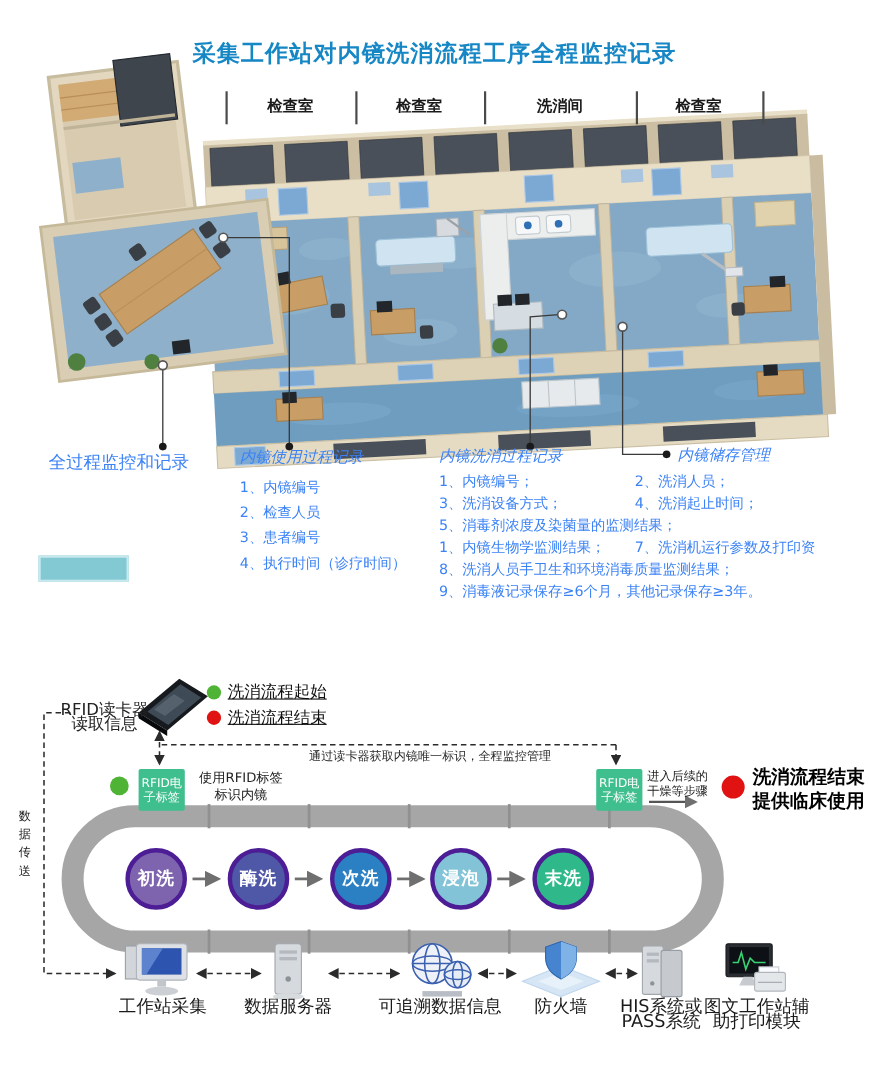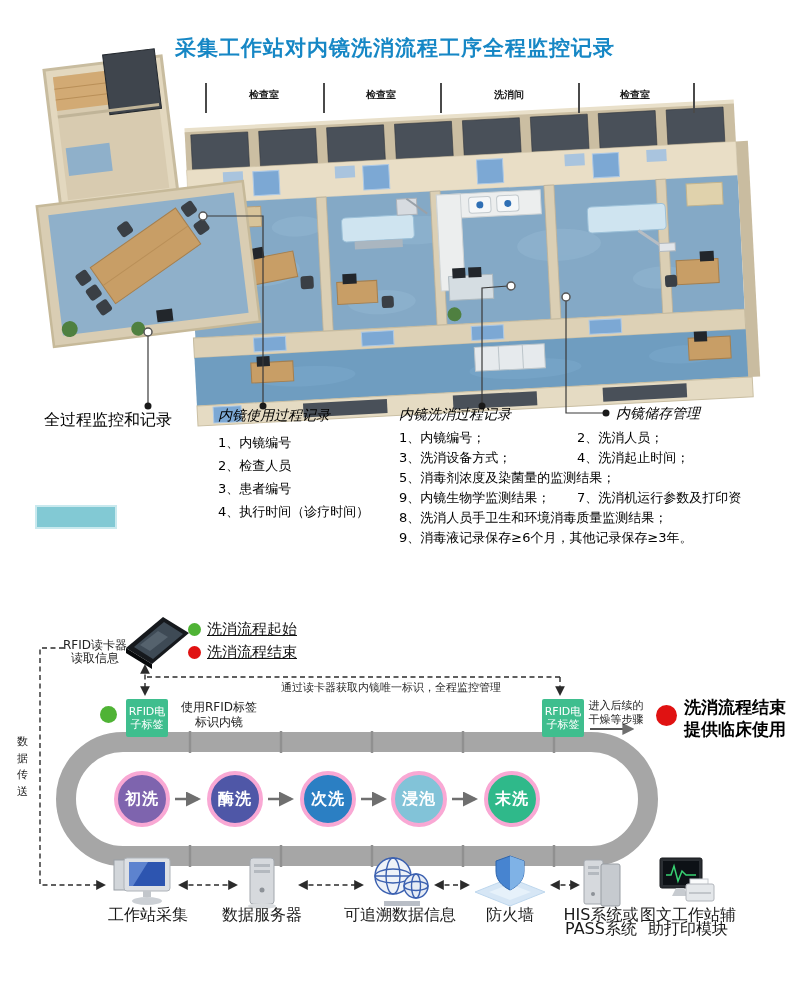--- a/index.html
+++ b/index.html
@@ -1,32 +1,32 @@
 <!DOCTYPE html>
 <html><head>
 <meta charset="utf-8">
 <style>
   html,body{margin:0;padding:0;background:#fff;}
   .page{position:relative;width:790px;height:984px;background:#fff;overflow:hidden;
         font-family:"DejaVu Sans","Liberation Sans",sans-serif;}
   .abs{position:absolute;}
   .ctr{transform:translateX(-50%);white-space:nowrap;}
   .pre{white-space:pre-line;}
-  .gray{color:#000000;}
+  .gray{color:#3b82f6;}
   .s1-title{font-size:21px;font-weight:bold;letter-spacing:1px;text-align:center;left:0;right:0;top:34px;}
-  .room-label{font-size:10px;font-weight:bold;color:#1a1a1a;top:88px;}
+  .room-label{font-size:14px;font-weight:bold;color:#1a1a1a;top:88px;}
   .room-div{width:2px;height:30px;background:#4a4a4a;top:83px;}
   .ann-title{font-size:14px;font-style:italic;}
   .ann-item{font-size:13px;}
   .s2-title{font-size:25px;font-weight:bold;letter-spacing:11px;top:619px;}
   .dot{border-radius:50%;}
   .legend-t{font-size:15px;color:#111;text-decoration:underline;}
   .tagbox{width:42px;height:38px;border-radius:2px;color:#fff;font-size:11px;line-height:13px;
           display:flex;align-items:center;justify-content:center;text-align:center;}
-  .stage{width:48px;height:48px;border:4px solid #f9a8d4;border-radius:50%;color:#fff;
+  .stage{width:48px;height:48px;border:4px solid #4c1d95;border-radius:50%;color:#fff;
          font-size:16px;font-weight:bold;letter-spacing:1px;display:flex;align-items:center;justify-content:center;}
   .devlabel{font-size:16px;color:#1a1a1a;line-height:14px;text-align:center;top:908px;}
   .smallnote{font-size:11px;color:#2b2b2b;}
 </style>
 </head>
 <body>
 
 <div class="page">
 
   <svg class="abs" style="left:0;top:0;width:790px;height:560px" viewBox="0 0 790 560">
@@ -211,21 +211,21 @@
   <div class="abs gray ann-title" style="left:218px;top:407px">内镜使用过程记录</div>
   <div class="abs gray ann-item" style="left:218px;top:434px">1、内镜编号</div>
   <div class="abs gray ann-item" style="left:218px;top:457px">2、检查人员</div>
   <div class="abs gray ann-item" style="left:218px;top:480px">3、患者编号</div>
   <div class="abs gray ann-item" style="left:218px;top:503px">4、执行时间（诊疗时间）</div>
 
   <div class="abs gray ann-title" style="left:399px;top:406px">内镜洗消过程记录</div>
   <div class="abs gray ann-item" style="left:399px;top:429px">1、内镜编号；</div>
   <div class="abs gray ann-item" style="left:399px;top:449px">3、洗消设备方式；</div>
   <div class="abs gray ann-item" style="left:399px;top:469px">5、消毒剂浓度及染菌量的监测结果；</div>
-  <div class="abs gray ann-item" style="left:399px;top:489px">9、内镜生物学监测结果；</div>
+  <div class="abs gray ann-item" style="left:399px;top:489px">1、内镜生物学监测结果；</div>
   <div class="abs gray ann-item" style="left:399px;top:509px">8、洗消人员手卫生和环境消毒质量监测结果；</div>
   <div class="abs gray ann-item" style="left:399px;top:529px">9、消毒液记录保存≥6个月，其他记录保存≥3年。</div>
   <div class="abs gray ann-item" style="left:577px;top:429px">2、洗消人员；</div>
   <div class="abs gray ann-item" style="left:577px;top:449px">4、洗消起止时间；</div>
   <div class="abs gray ann-item" style="left:577px;top:489px">7、洗消机运行参数及打印资</div>
 
   <div class="abs gray ann-title" style="left:616px;top:405px">内镜储存管理</div>
 
   <svg class="abs" style="left:0;top:560px;width:790px;height:424px" viewBox="0 0 790 424">
     <defs>
@@ -325,21 +325,21 @@
       <line x1="689" y1="333" x2="711" y2="333" stroke="#9fa4aa"></line>
     </g>
   </svg>
 
 
   <div class="abs dot" style="left: 188px; top: 623px; width: 13px; height: 13px; background: rgb(79, 179, 53);"></div>
   <div class="abs legend-t" style="left:207px;top:620px">洗消流程起始</div>
   <div class="abs dot" style="left: 188px; top: 646px; width: 13px; height: 13px; background: rgb(224, 18, 18);"></div>
   <div class="abs legend-t" style="left:207px;top:643px">洗消流程结束</div>
 
-  <div class="abs pre" style="left:95px;top:639px;transform:translateX(-50%);font-size:12px;line-height:13px;color:#222;text-align:center">RFID读卡器
+  <div class="abs pre" style="left:95px;top:639px;transform:translateX(-50%);font-size:15px;line-height:13px;color:#222;text-align:center">RFID读卡器
 读取信息</div>
 
   <div class="abs smallnote" style="left:281px;top:680px">通过读卡器获取内镜唯一标识，全程监控管理</div>
 
   <div class="abs dot" style="left: 100px; top: 706px; width: 17px; height: 17px; background: rgb(79, 179, 53);"></div>
   <div class="abs tagbox" style="left: 126px; top: 699px; background: rgb(63, 190, 142);">RFID电
 子标签</div>
   <div class="abs pre" style="left:172px;top:700px;width:94px;font-size:12px;line-height:15px;color:#222;text-align:center">使用RFID标签
 标识内镜</div>
 

